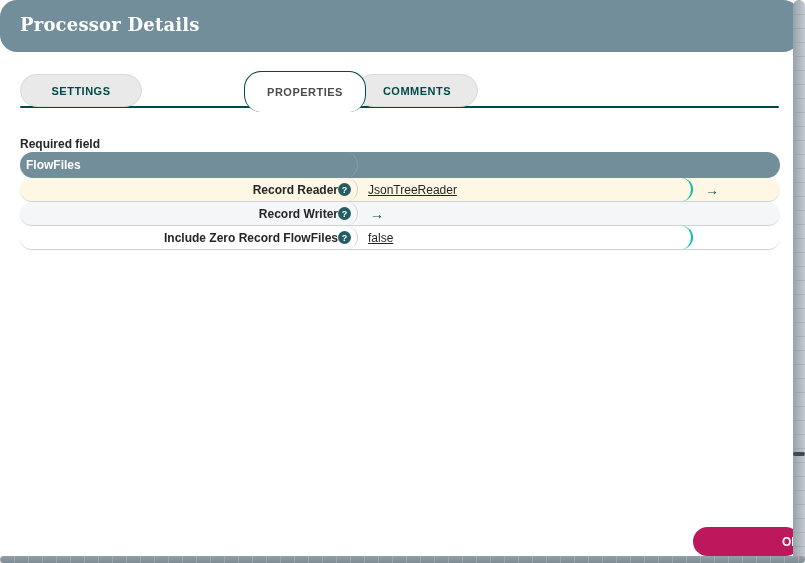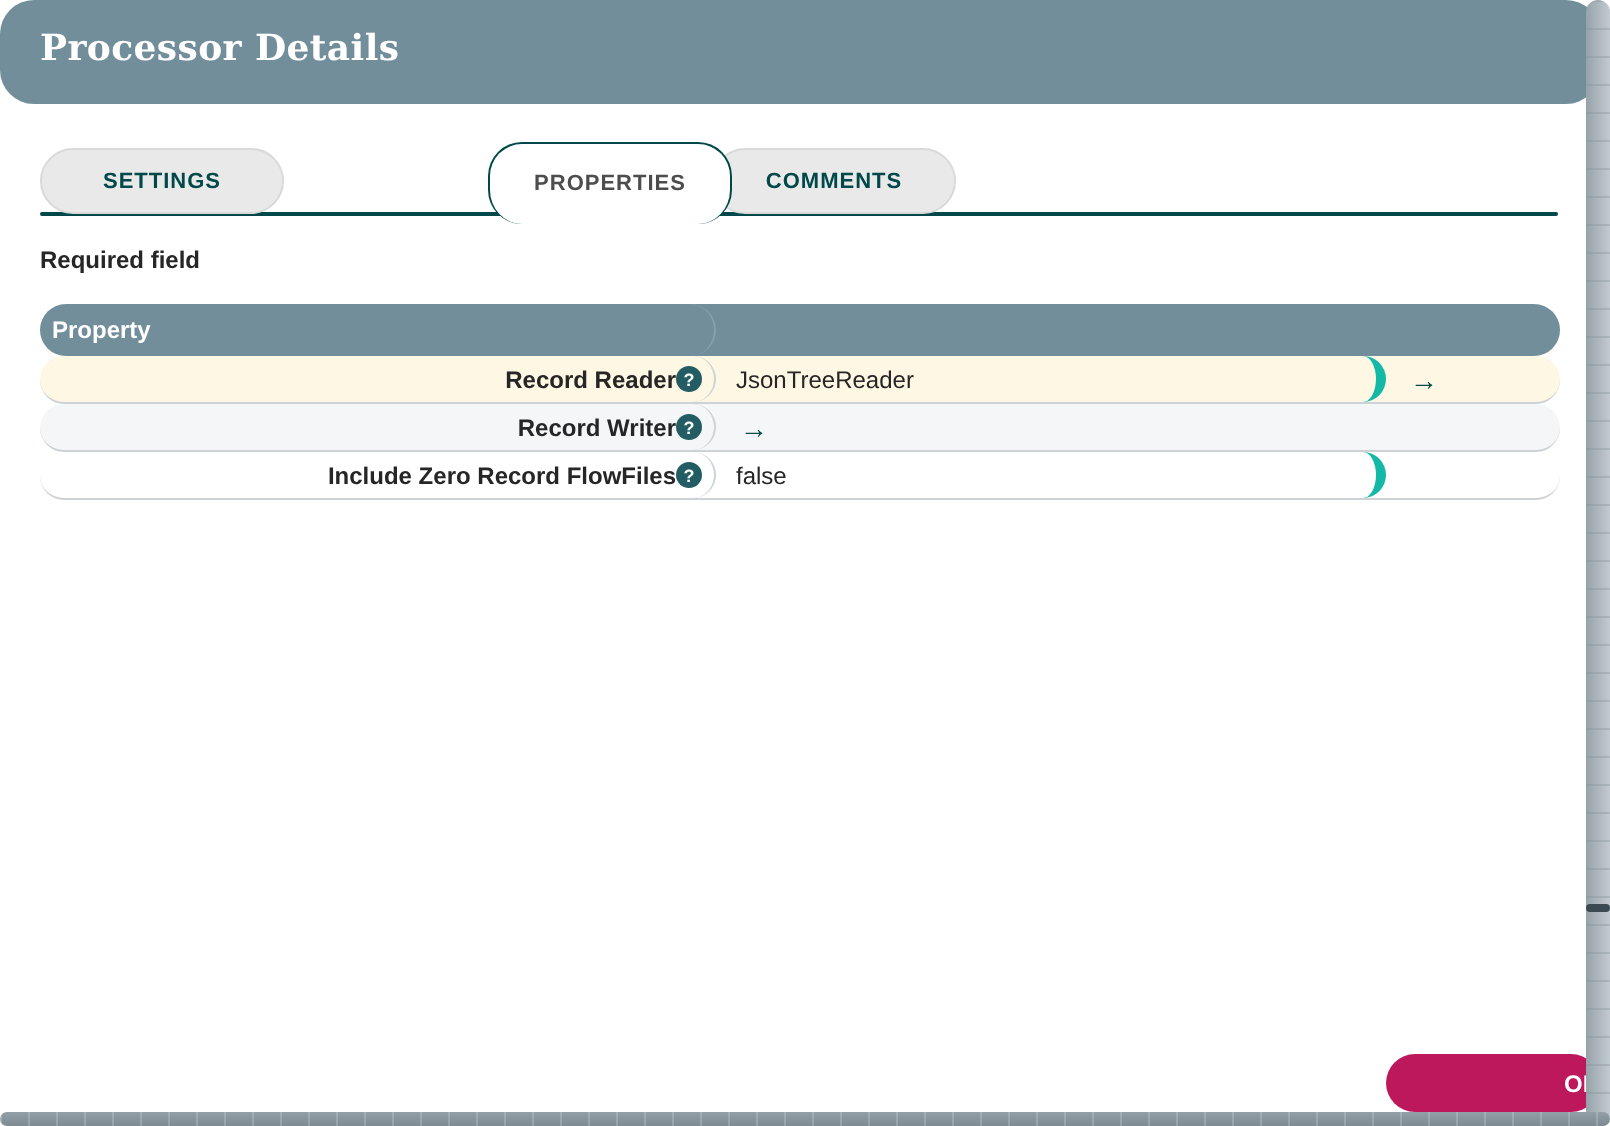--- a/index.html
+++ b/index.html
@@ -48,21 +48,21 @@
     color:#004849; font-size:11px; font-weight:bold; letter-spacing:0.5px;
     display:flex; align-items:center; justify-content:center; cursor:pointer;
   }
   .tab.active {
     top:0; height:41px; background:#ffffff;
     border:1px solid #004849; border-bottom:none;
     color:#4d4d4d; z-index:3;
   }
 
   .hint {
-    position:absolute; left:20px; top:123px;
+    position:absolute; left:20px; top:137px;
     font-size:12px; font-weight:bold; color:#262626;
   }
 
   
   .ptable { position:absolute; left:20px; top:152px; width:760px; }
   .thead {
     display:flex; height:26px; background:#728e9b;
     color:#ffffff; font-size:12px; font-weight:bold; align-items:center;
   }
   .th { height:100%; display:flex; align-items:center; }
@@ -73,21 +73,21 @@
   .trow {
     display:flex; height:24px; background:#ffffff;
     border-bottom:1px solid #ccd2d6; font-size:12px; color:#262626;
     align-items:stretch; cursor:default;
   }
   .trow.alt { background:#f4f6f8; }
   .trow.hl  { background:#fdf7e3; }
   .td { display:flex; align-items:center; }
   .td.col-prop { justify-content:flex-end; padding-right:6px; font-weight:bold;
     border-right:1px solid #ccd2d6; }
-  .td.col-val  { border-right:5px solid #14b8a6; }
+  .td.col-val  { border-right:2px solid #14b8a6;text-decoration:underline; }
   .help-icon {
     width:13px; height:13px; border-radius:50%; background:#235d63;
     color:#ffffff; font-size:9px; font-weight:bold;
     display:flex; align-items:center; justify-content:center; flex:0 0 auto;
   }
   .goto-icon {
     margin-left:12px; color:#004849; font-size:14px; font-weight:bold; cursor:pointer;
     line-height:1;
   }
 
@@ -116,21 +116,21 @@
   <div class="tab-bar">
       <div class="tab" style="left: 0px;">SETTINGS</div>
       <div class="tab active" style="left: 224px;">PROPERTIES</div>
       <div class="tab" style="left: 336px;">COMMENTS</div>
     </div>
 
   <div class="hint">Required field</div>
 
   <div class="ptable">
     <div class="thead">
-      <div class="th col-prop">Property</div>
+      <div class="th col-prop">FlowFiles</div>
       <div class="th col-goto"></div>
     </div>
     <div class="tbody">
         <div class="trow hl">
           <div class="td col-prop">
             <span class="prop-name">Record Reader</span>
             <span class="help-icon">?</span>
           </div>
           <div class="td col-val">JsonTreeReader</div>
           <div class="td col-goto">

